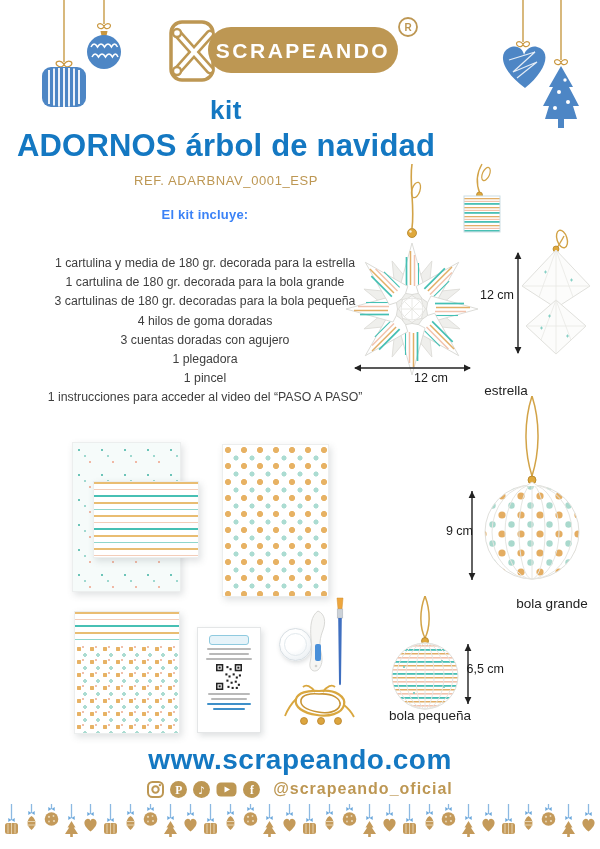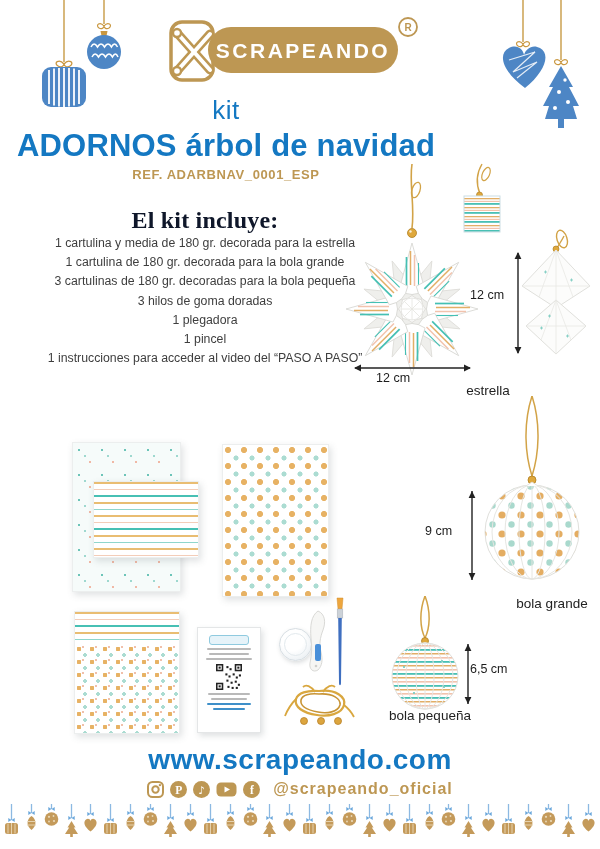--- a/index.html
+++ b/index.html
@@ -2,32 +2,32 @@
 <html><head>
 <meta charset="utf-8">
 <style>
   html,body{margin:0;padding:0;background:#fff;}
   .page{position:relative;width:600px;height:849px;background:#fff;overflow:hidden;
         font-family:"Liberation Sans",sans-serif;}
   .abs{position:absolute;}
 
   
   .title-block{position:absolute;left:0;top:96px;width:452px;text-align:center;color:#1478c2;}
-  .title-kit{font-size:26px;font-weight:400;letter-spacing:.5px;line-height:28px;}
+  .title-kit{font-size:26px;font-weight:700;letter-spacing:.5px;line-height:28px;}
   .title-main{font-size:31px;font-weight:700;letter-spacing:.2px;line-height:34px;margin-top:5px;}
-  .title-ref{font-size:13px;font-weight:700;color:#bd9753;margin-top:4px;letter-spacing:.6px;}
+  .title-ref{font-size:13px;font-weight:400;color:#bd9753;margin-top:10px;letter-spacing:.6px;}
 
   
   .includes{position:absolute;left:0;top:207px;width:410px;text-align:center;}
-  .includes-heading{font-size:24px;font-weight:700;color:#0f172a;letter-spacing:.2px;font-family:Liberation Serif, serif;}
-  .includes-items{margin-top:0;}
+  .includes-heading{font-size:13px;font-weight:700;color:#3b82f6;letter-spacing:.2px;}
+  .includes-items{margin-top:32px;}
   .includes-items div{font-size:12.3px;color:#3e3e3e;line-height:19.2px;}
 
   
-  .dim-label{position:absolute;font-size:12.5px;color:#1c1c1c;text-align:left;}
+  .dim-label{position:absolute;font-size:12.5px;color:#1c1c1c;text-align:right;}
   .prod-label{position:absolute;font-size:13.5px;color:#222;text-align:center;}
 
   
   .sheet{position:absolute;box-shadow:2px 3px 7px rgba(80,90,95,.18);border:1px solid #eceeee;}
   .sheet-sprig{left:72px;top:442px;width:107px;height:148px;background-color:#f6fbfa;
     background-image:
       radial-gradient(circle 1.4px at 6px 7px,#6cc4b8 97%,rgba(0,0,0,0)),
       radial-gradient(circle 1.1px at 17px 19px,#f0b8a5 97%,rgba(0,0,0,0)),
       radial-gradient(circle 1px at 12px 13px,#9ed8cf 97%,rgba(0,0,0,0));
     background-size:23px 25px;}
@@ -130,21 +130,22 @@
     <div class="title-main">ADORNOS árbol de navidad</div>
     <div class="title-ref">REF. ADARBNAV_0001_ESP</div>
   </div>
 
   <div class="includes">
     <div class="includes-heading">El kit incluye:</div>
     <div class="includes-items">
       <div>1 cartulina y media de 180 gr. decorada para la estrella</div>
       <div>1 cartulina de 180 gr. decorada para la bola grande</div>
       <div>3 cartulinas de 180 gr. decoradas para la bola pequeña</div>
-      <div>3 hilos de goma doradas</div>
+      <div>4 hilos de goma doradas</div>
+      <div>3 cuentas doradas con agujero</div>
       <div>1 plegadora</div>
       <div>1 pincel</div>
       <div>1 instrucciones para acceder al video del “PASO A PASO”</div>
     </div>
   </div>
 
   <svg class="abs" style="left:330px;top:158px" width="270" height="250" viewBox="0 0 270 250">
     <defs>
       <pattern id="tagStripes" width="36" height="9" patternUnits="userSpaceOnUse">
         <rect width="36" height="9" fill="#fff"></rect>
@@ -209,21 +210,21 @@
     <line x1="188" y1="95" x2="188" y2="195" stroke="#222" stroke-width="1.4"></line>
     <polygon points="184.6,101 191.4,101 188,94" fill="#222"></polygon>
     <polygon points="184.6,189 191.4,189 188,196" fill="#222"></polygon>
 
     <line x1="25" y1="210" x2="140" y2="210" stroke="#222" stroke-width="1.4"></line>
     <polygon points="31,206.6 31,213.4 24,210" fill="#222"></polygon>
     <polygon points="134,206.6 134,213.4 141,210" fill="#222"></polygon>
   </svg>
   <span class="dim-label" style="left:470px;top:288px;width:44px">12 cm</span>
   <span class="dim-label" style="left:376px;top:371px;width:72px">12 cm</span>
-  <span class="prod-label" style="left:446px;top:383px;width:84px">estrella</span>
+  <span class="prod-label" style="left:464px;top:383px;width:84px">estrella</span>
 
   <svg class="abs" style="left:440px;top:396px" width="160" height="200" viewBox="0 0 160 200">
     <defs>
       <pattern id="dotsL" width="19" height="19" patternUnits="userSpaceOnUse">
         <rect width="19" height="19" fill="#fff"></rect>
         <circle cx="5" cy="5" r="3.6" fill="#e4ad62"></circle>
         <circle cx="14.5" cy="14.5" r="3.2" fill="#a9d9cd"></circle>
       </pattern>
     </defs>
     <path d="M92 0 C83 28 85 58 92 80" fill="none" stroke="#d2a347" stroke-width="1.5"></path>
@@ -257,21 +258,21 @@
     <circle cx="42" cy="80" r="33" fill="url(#stripesS)" stroke="#e0e0dc" stroke-width="1"></circle>
     <ellipse cx="42" cy="80" rx="28" ry="33" fill="none" stroke="#e6e6e2" stroke-width="1"></ellipse>
     <ellipse cx="42" cy="80" rx="19" ry="33" fill="none" stroke="#e6e6e2" stroke-width="1"></ellipse>
     <ellipse cx="42" cy="80" rx="9" ry="33" fill="none" stroke="#e6e6e2" stroke-width="1"></ellipse>
     <line x1="42" y1="47" x2="42" y2="113" stroke="#e6e6e2" stroke-width="1"></line>
     <path d="M20 70 l2 2 M22 70 l-2 2 M58 64 l2 2 M60 64 l-2 2 M30 96 l2 2 M32 96 l-2 2 M60 90 l2 2 M62 90 l-2 2" stroke="#7fcdc2" stroke-width="0.9"></path>
     <line x1="85" y1="48" x2="85" y2="108" stroke="#222" stroke-width="1.4"></line>
     <polygon points="81.6,55 88.4,55 85,48" fill="#222"></polygon>
     <polygon points="81.6,101 88.4,101 85,108" fill="#222"></polygon>
   </svg>
-  <span class="dim-label" style="left:470px;top:662px;width:56px">6,5 cm</span>
+  <span class="dim-label" style="left:448px;top:662px;width:56px">6,5 cm</span>
   <span class="prod-label" style="left:366px;top:708px;width:128px">bola pequeña</span>
 
   <div class="sheet sheet-sprig"></div>
   <div class="sheet sheet-striped stripes-bg"></div>
   <div class="sheet sheet-dots dots-bg"></div>
 
   <div class="sheet sheet-combo">
     <div class="combo-stripes stripes-bg"></div>
     <div class="combo-dots"></div>
   </div>

